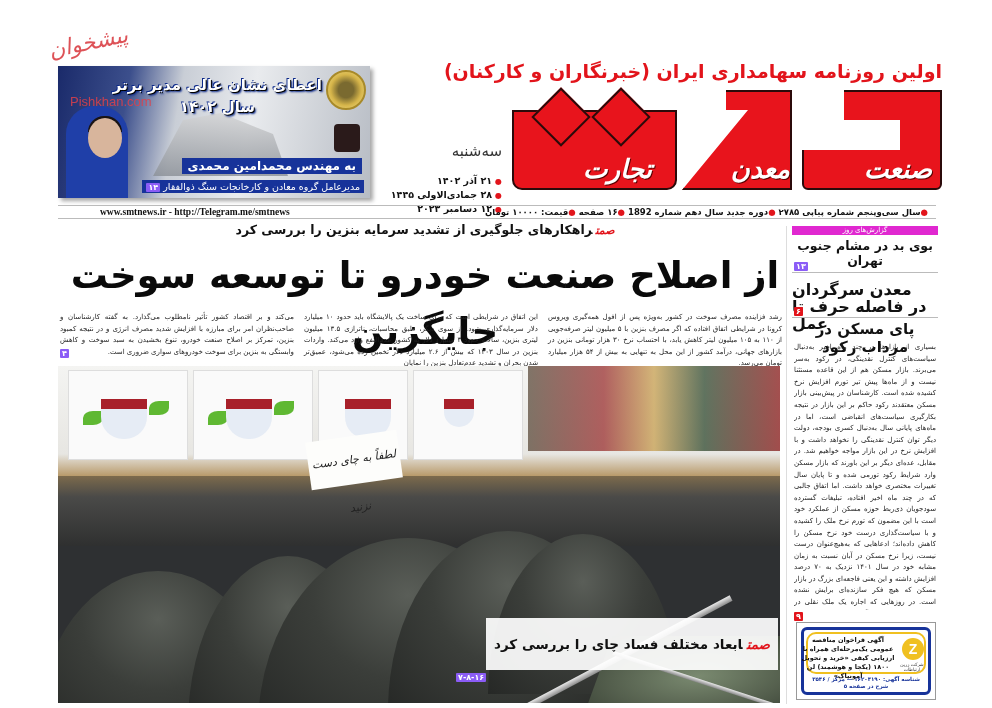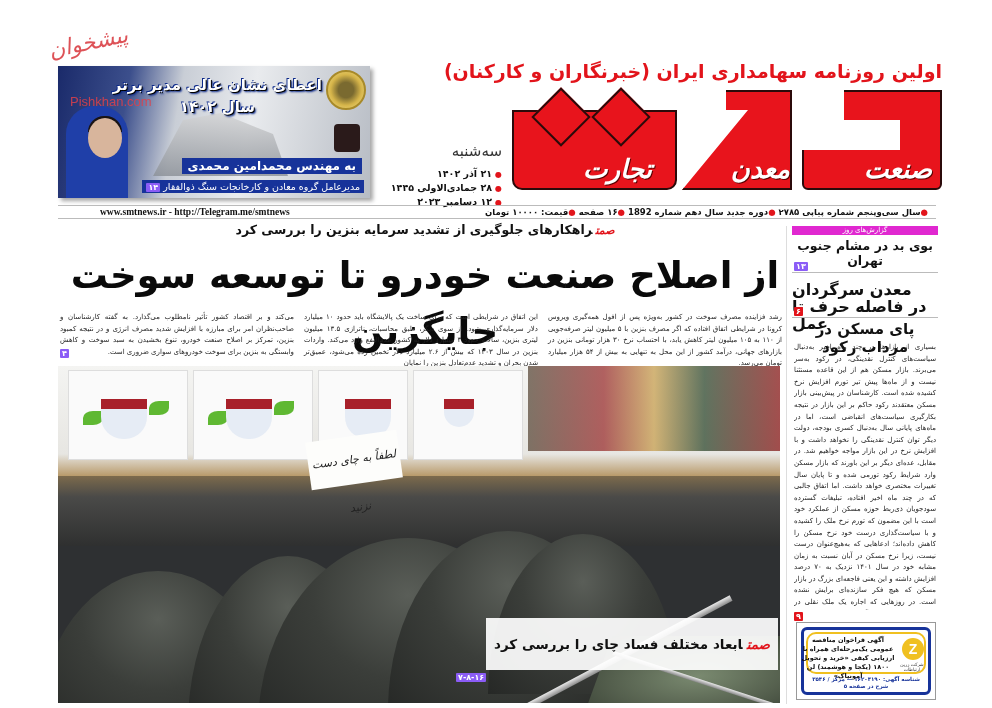--- a/index.html
+++ b/index.html
@@ -24,21 +24,21 @@
   .logo .dia { position: absolute; width: 42px; height: 42px; background: #e8141c; border: 2px solid #2b0a0a; transform: rotate(45deg); top: 6px; }
   .logo .d1 { right: 300px; }
   .logo .d2 { right: 360px; }
   .logo .lbl { position: absolute; color: #fff; font-weight: bold; font-style: italic; font-size: 26px; bottom: 6px; white-space: nowrap; text-shadow: 1px 1px 0 #5a0000; }
   .logo .l1 { right: 10px; }
   .logo .l2 { right: 152px; }
   .logo .l3 { right: 290px; }
 
   
   .dateblock { position: absolute; left: 420px; top: 142px; width: 82px; direction: rtl; text-align: right; }
-  .dateblock .day { font-size: 15px; color: #333; margin-bottom: 7px; }
+  .dateblock .day { font-size: 15px; color: #333; margin-bottom: 14px; }
   .dateblock .d { font-size: 9.5px; font-weight: bold; line-height: 13px; white-space: nowrap; }
   .dateblock .d::before { content: "●"; color: #e2141b; font-size: 8px; margin-left: 3px; }
 
   
   .banner { position: absolute; left: 58px; top: 66px; width: 312px; height: 132px; background: linear-gradient(100deg, #1a2a6a 0%, #3c4f8c 22%, #c9ced6 38%, #e9ebee 60%, #b7bcc4 100%); overflow: hidden; box-shadow: 3px 3px 4px rgba(0,0,0,0.35); }
   .banner .person { position: absolute; left: 8px; top: 40px; width: 62px; height: 92px; background: #1f3fa8; border-radius: 28px 28px 0 0; }
   .banner .head { position: absolute; left: 22px; top: 12px; width: 34px; height: 40px; background: #d8b59c; border-radius: 50%; }
   .banner .hair { position: absolute; left: 22px; top: 10px; width: 34px; height: 16px; background: #1a1414; border-radius: 16px 16px 0 0; }
   .banner .machine { position: absolute; left: 80px; top: 40px; width: 150px; height: 70px; background: linear-gradient(180deg, #dcdcdc, #8a8f96); clip-path: polygon(10% 100%, 30% 20%, 55% 10%, 90% 40%, 100% 100%); opacity: 0.8; }
   .banner .title { position: absolute; right: 48px; top: 8px; color: #fff; font-weight: bold; font-size: 15px; text-align: center; text-shadow: 1px 1px 0 #000, -1px -1px 0 #0d2a8a, 2px 2px 2px #0d2a8a; direction: rtl; line-height: 22px; white-space: nowrap; }

